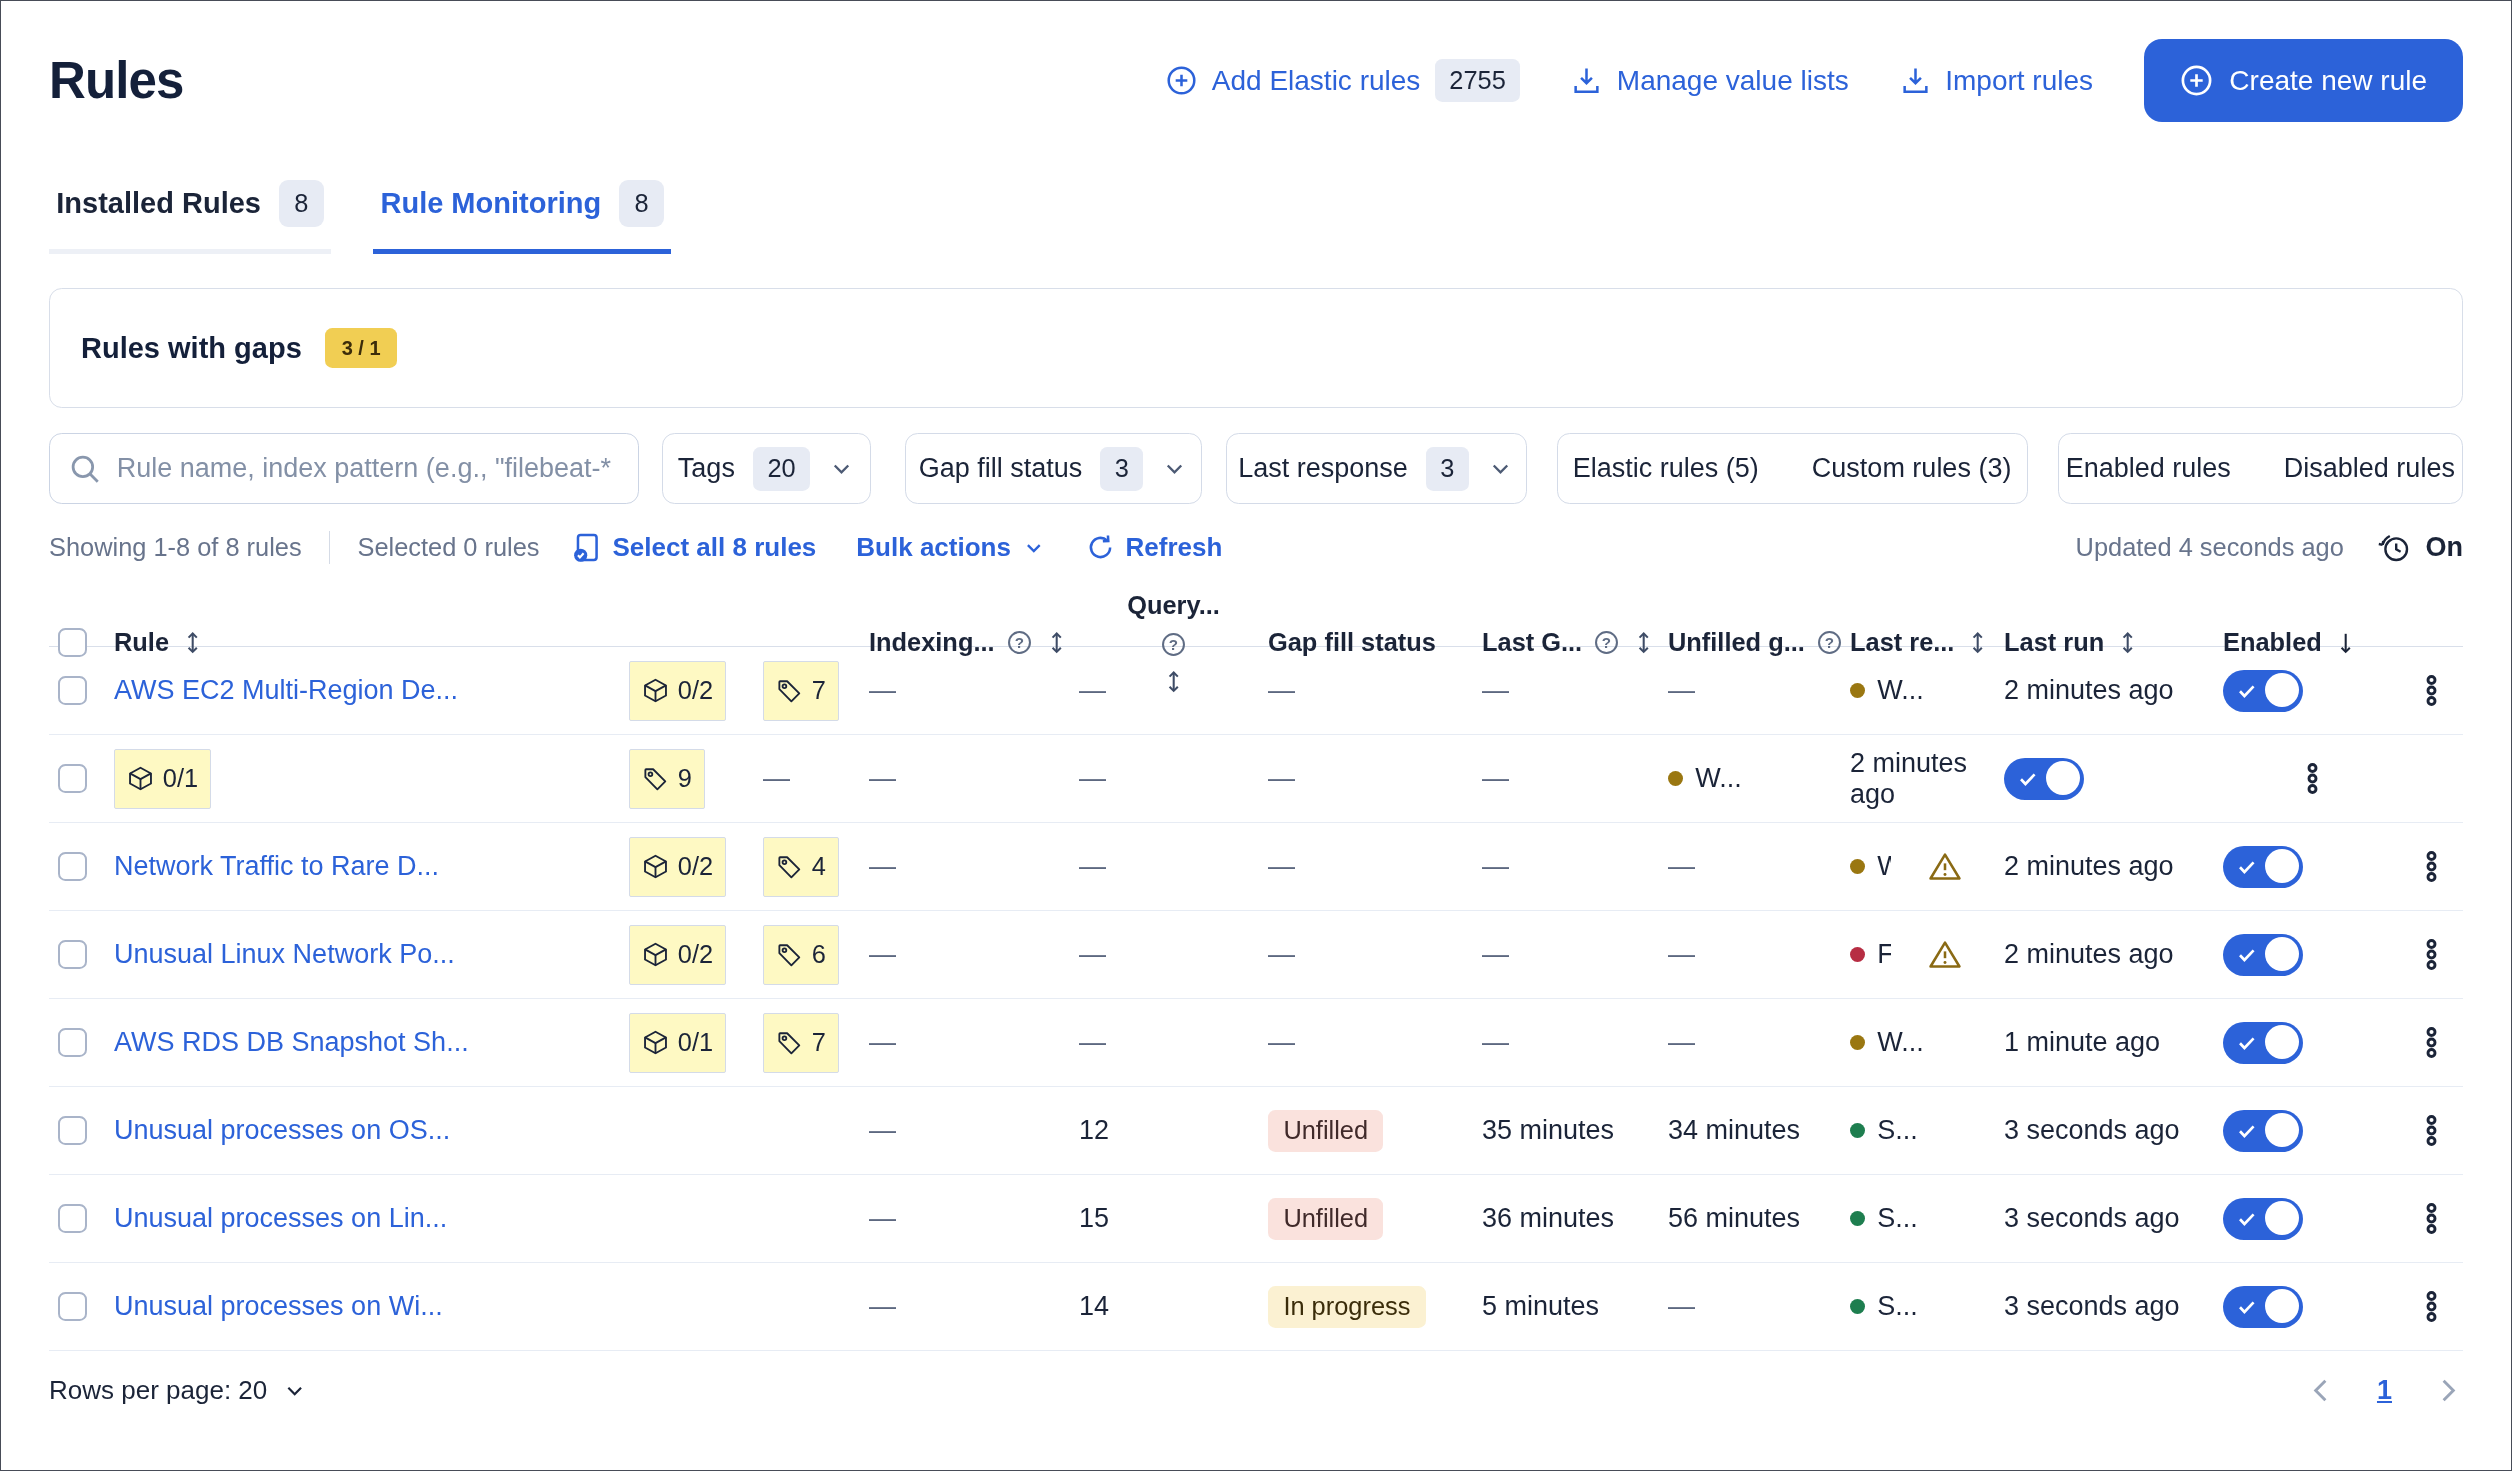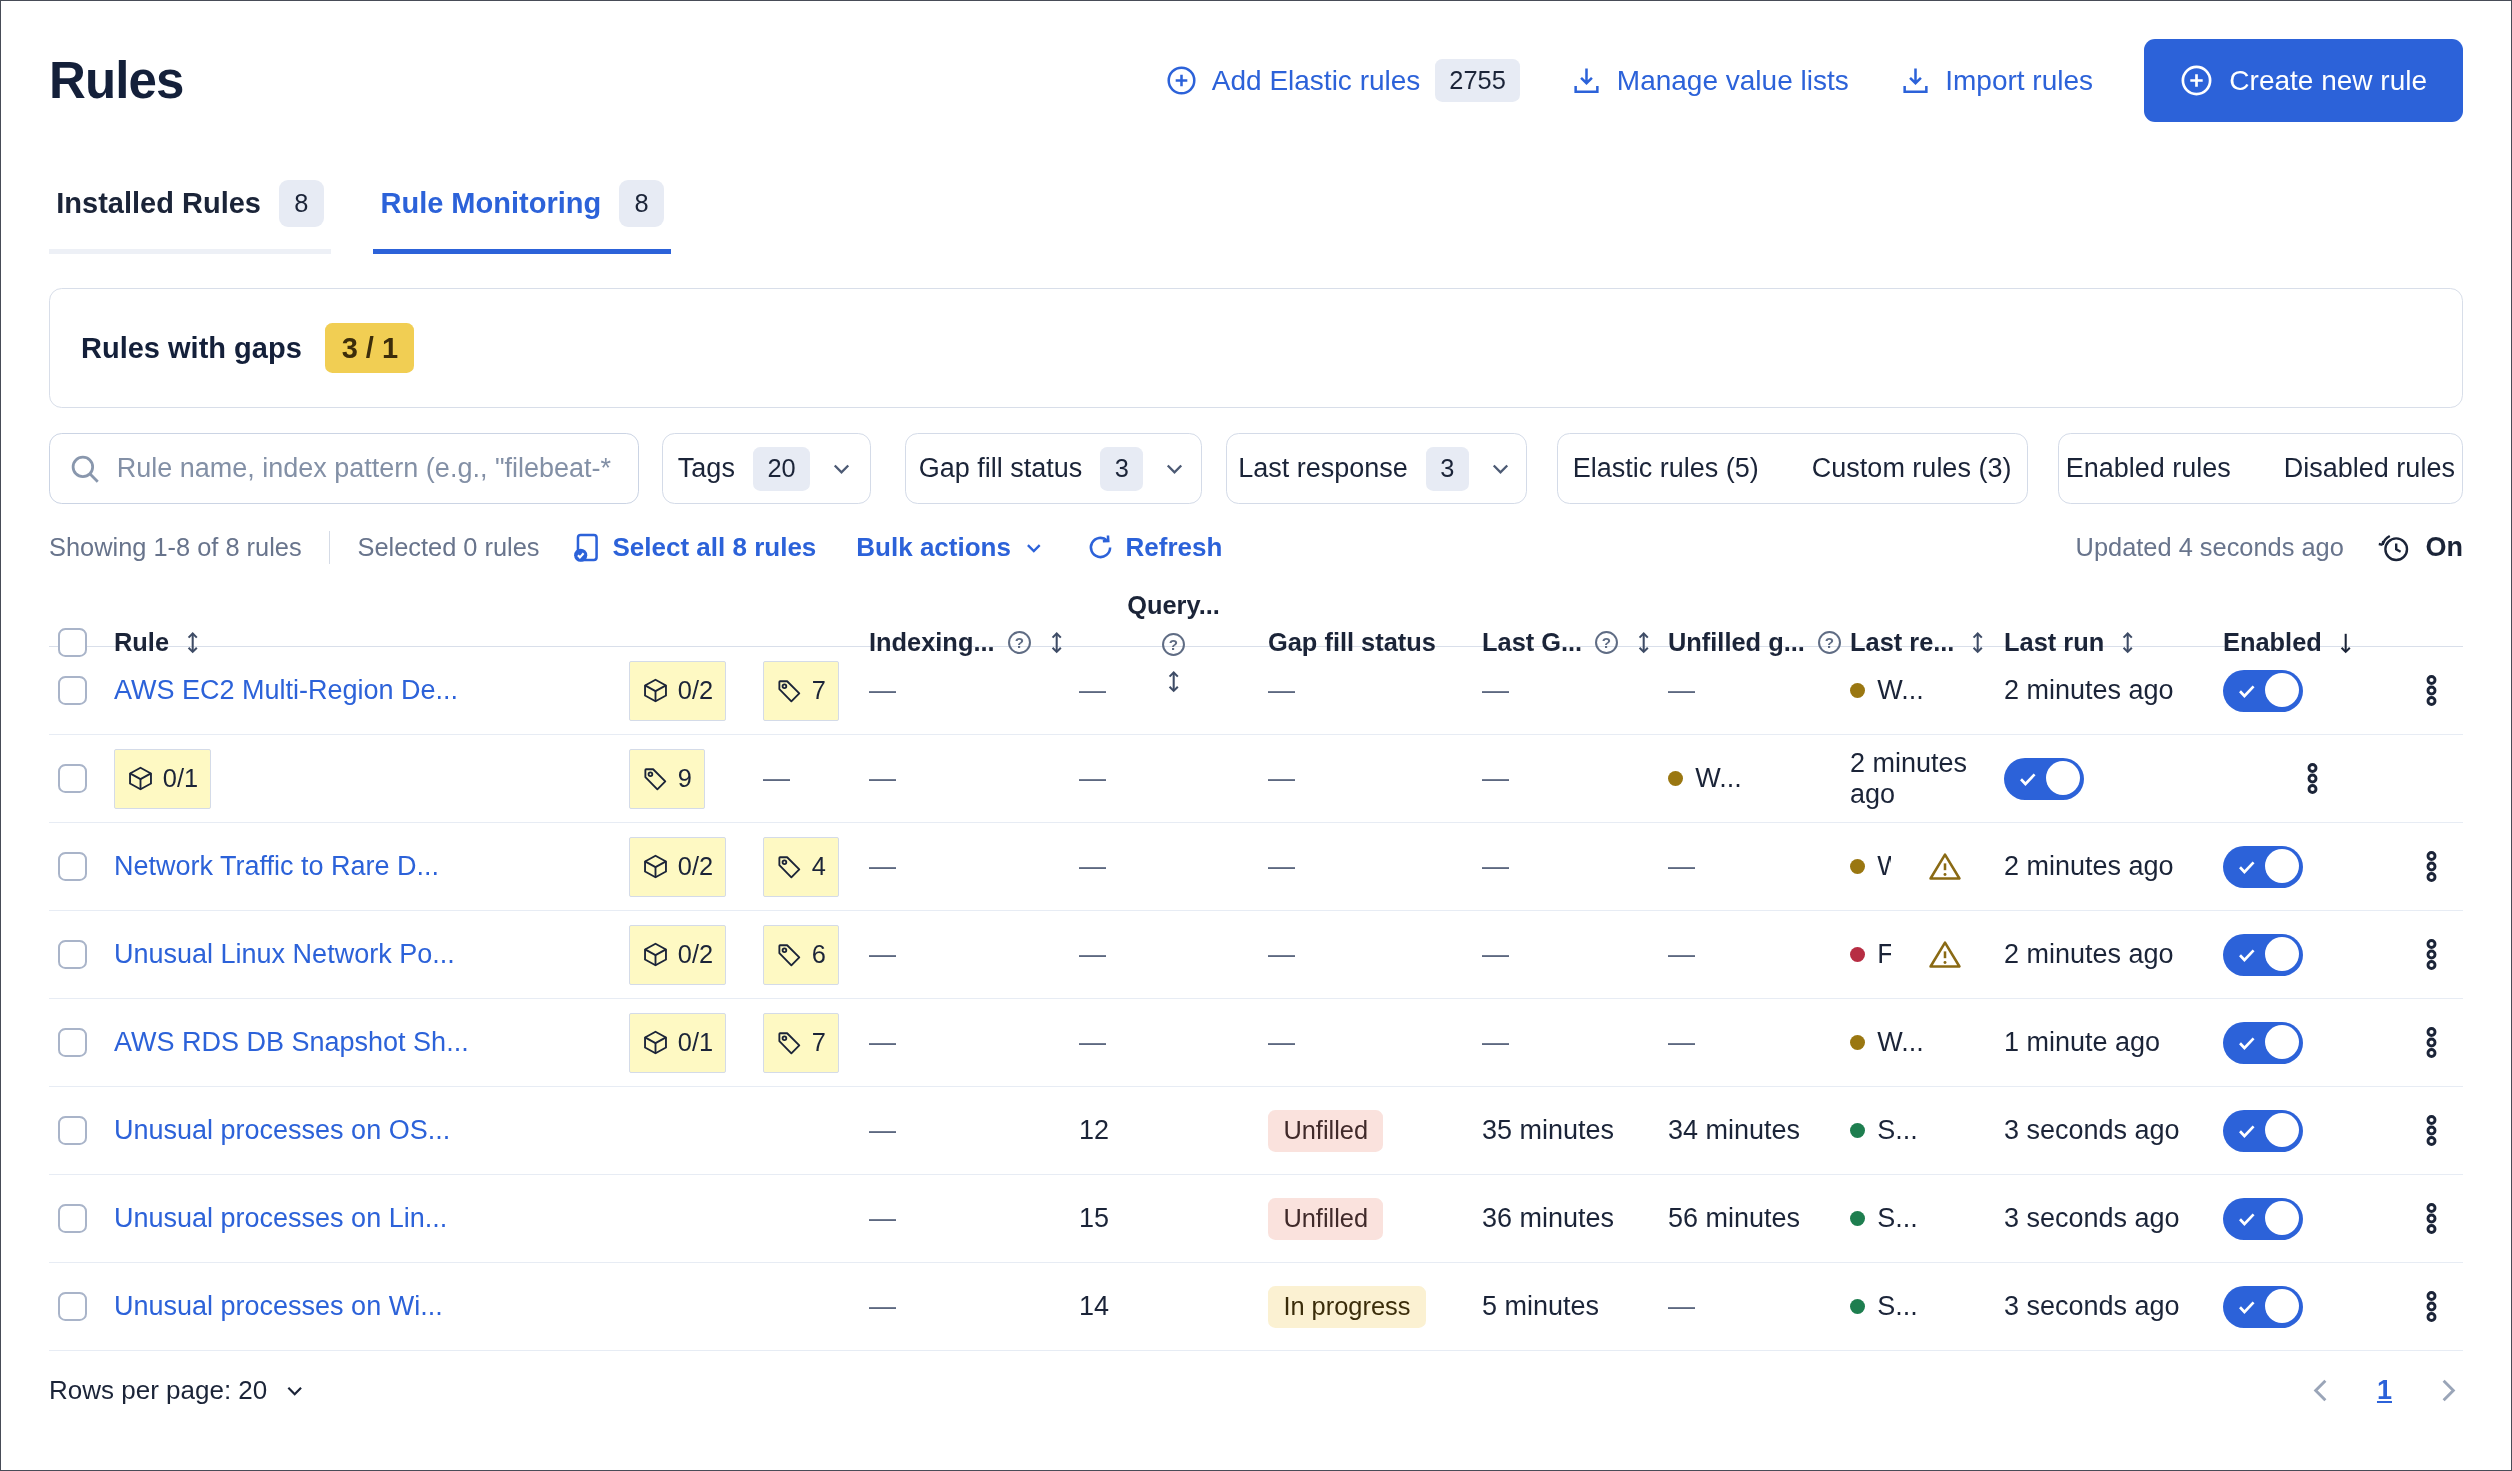--- a/index.html
+++ b/index.html
@@ -13,35 +13,35 @@
     overflow:hidden;
   }
   .page { padding:0 48px; }
 
   
   .top { display:flex; align-items:center; justify-content:space-between; margin-top:38px; height:83px; }
   .page-title { font-size:51px; font-weight:700; letter-spacing:-0.9px; color:#14203a; margin:0; }
   .actions { display:flex; align-items:center; gap:51px; }
   .action-link { display:flex; align-items:center; gap:14.5px; color:#2c62d9; font-size:28px; font-weight:500; cursor:pointer; }
   .count-badge { background:#e7ebf4; border-radius:7.3px; padding:7.3px 14.5px; font-size:25.4px; color:#1b2438; font-weight:500; }
-  .primary-btn { background:#2c62d9; color:#fff; height:83px; padding:0 36px; border-radius:11px; border:none;
+  .primary-btn { background:#2c62d9; color:#fff; height:83px; padding:0 36px; border-radius:18px; border:none;
     display:flex; align-items:center; gap:16.3px; font-size:28px; font-weight:500; cursor:pointer; font-family:inherit; }
 
   
   .tabs { display:flex; gap:42px; margin-top:58px; }
   .tab { display:flex; align-items:center; gap:18px; padding:0 7.3px 22px; font-size:29px; font-weight:700; border-bottom:5.4px solid transparent; cursor:pointer; }
   .tab.inactive { color:#1b2438; border-color:#edf0f6; }
   .tab.active { color:#2c62d9; border-color:#2c62d9; }
   .tab-badge { background:#e7ebf4; color:#1b2438; font-size:25.4px; font-weight:500; border-radius:9px; padding:9px 15.4px; }
 
   
   .gaps-panel { margin-top:34px; border:1.8px solid #d8dee9; border-radius:12.7px; height:120px;
     display:flex; align-items:center; padding:0 31px; gap:23.6px; }
   .gaps-title { font-size:29px; font-weight:700; color:#14203a; }
-  .warn-badge { background:#f1ce53; color:#3c2d0a; font-size:29px; font-weight:600; border-radius:7.3px; padding:8.2px 16.3px; }
+  .warn-badge { background:#f1ce53; color:#3c2d0a; font-size:20px; font-weight:600; border-radius:7.3px; padding:8.2px 16.3px; }
 
   
   .filters { margin-top:25.4px; display:flex; align-items:center; }
   .search-box { width:590px; height:71px; border:1.8px solid #cbd4e4; border-radius:12.7px;
     display:flex; align-items:center; padding:0 18px; gap:12.7px; background:#fff; }
   .search-box input { border:none; outline:none; font-size:27px; flex:1; color:#1b2438; font-family:inherit; background:transparent; }
   .search-box input::placeholder { color:#8390a6; }
   .filter-btn { height:71px; border:1.8px solid #d4dbe8; border-radius:12.7px; background:#fff;
     display:flex; align-items:center; justify-content:center; gap:18px; font-size:27px; font-weight:500; color:#1b2438; cursor:pointer; }
   .f-tags { width:209px; margin-left:23px; }

